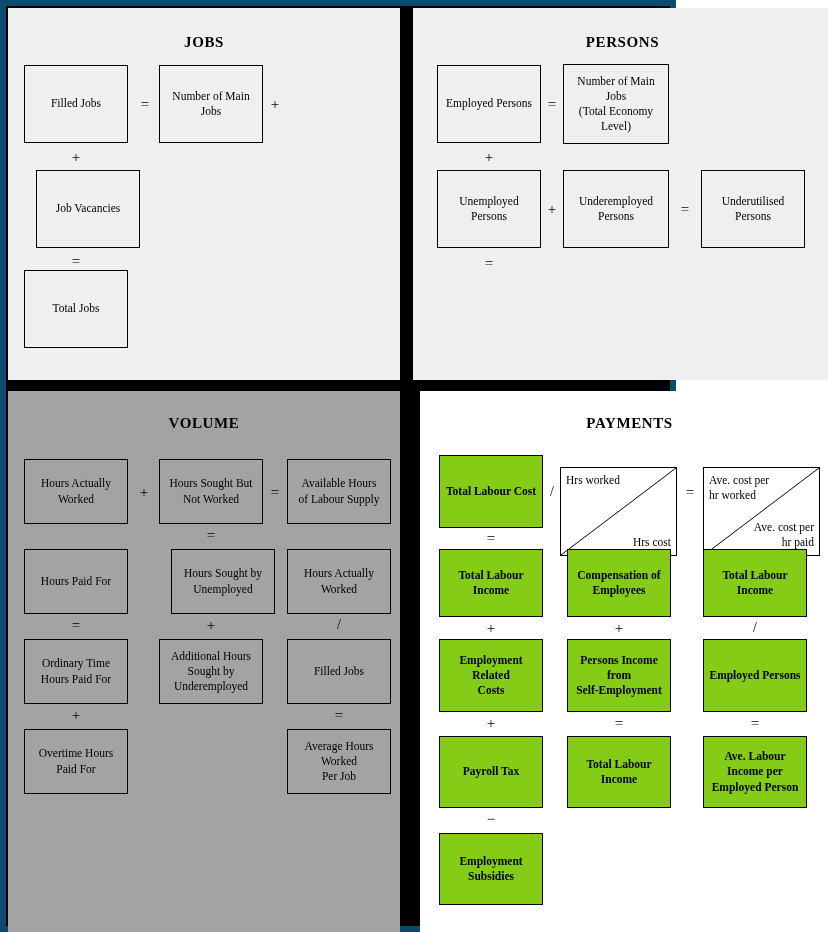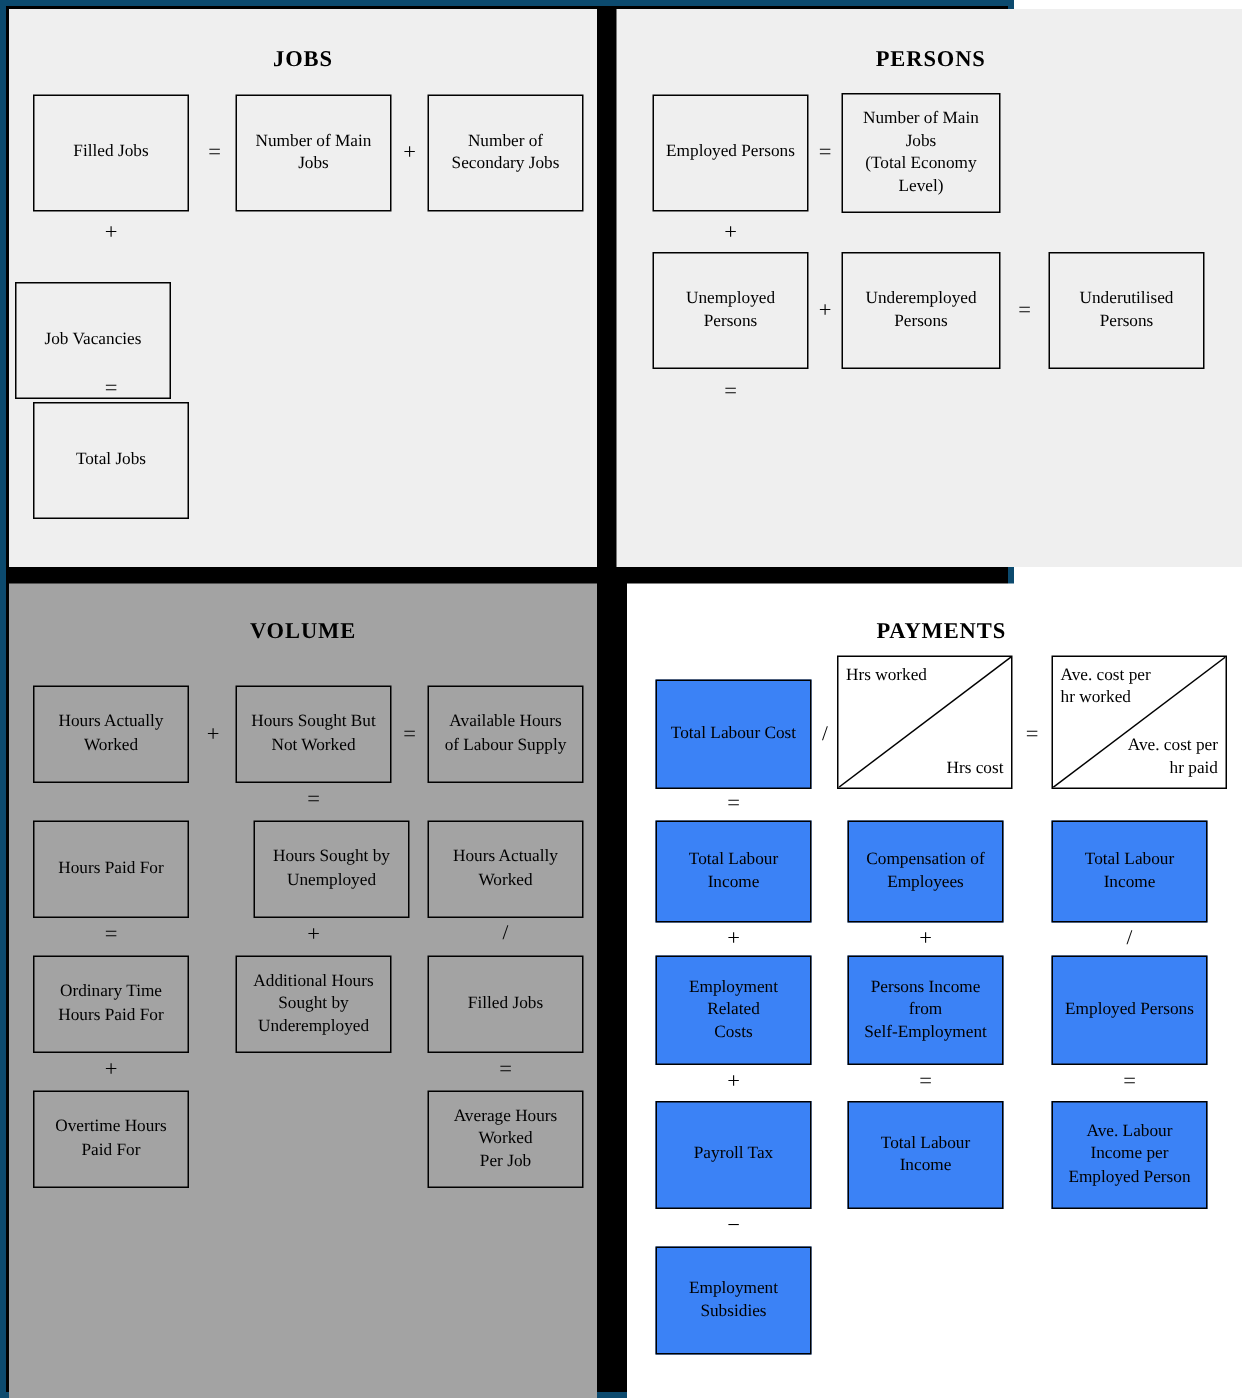--- a/index.html
+++ b/index.html
@@ -12,21 +12,21 @@
     height: 932px;
     font-family: "Liberation Serif", "DejaVu Serif", serif;
     overflow: hidden;
   }
 
   #frame {
     position: relative;
     width: 676px;
     height: 932px;
     box-sizing: border-box;
-    border: 4px solid #0c4a6e;
+    border: 6px solid #0c4a6e;
     background: #000000;
   }
 
   
   .panel {
     position: absolute;
     box-sizing: border-box;
     overflow: hidden;
   }
   .panel-jobs     { left: 2px;   top: 2px;   width: 392px; height: 372px; background:#efefef; }
@@ -58,21 +58,21 @@
     display: flex;
     align-items: center;
     justify-content: center;
     text-align: center;
     font-size: 11.5px;
     line-height: 1.32;
     color: #000;
     padding: 2px 3px;
     white-space: pre-line;
   }
-  .panel-payments .box { background:#3b82f6; }
+  .panel-payments .box { background:#84cc16;font-weight:bold; }
 
   
   .op {
     position: absolute;
     font-size: 15px;
     line-height: 1;
     color: #000;
     text-align: center;
     display: flex;
     align-items: center;
@@ -80,20 +80,21 @@
     user-select: none;
   }
   .op-slash { font-size: 14px; }
 
   
   .splitbox {
     position: absolute;
     box-sizing: border-box;
     border: 1px solid #000000;
     background: #ffffff;
+    margin-top: 28px;
   }
   .splitbox svg {
     position: absolute;
     left: 0; top: 0;
     width: 100%; height: 100%;
     display: block;
   }
   .split-lbl {
     position: absolute;
     font-size: 11.5px;
@@ -110,25 +111,23 @@
 <div id="frame">
 
   <div class="panel panel-jobs">
     <div class="panel-title">JOBS</div>
 
     <div class="box" style="left:16px; top:57px; width:104px; height:78px;">Filled Jobs</div>
     <div class="op" style="left:124px; top:87px; width:26px; height:18px;">=</div>
     <div class="box" style="left:151px; top:57px; width:104px; height:78px;">Number of Main
 Jobs</div>
     <div class="op" style="left:255px; top:87px; width:24px; height:18px;">+</div>
-    <div class="box" style="left:279px; top:57px; width:104px; height:78px;">Number of
-Secondary Jobs</div>
 
     <div class="op" style="left:16px; top:140px; width:104px; height:18px;">+</div>
-    <div class="box" style="left:4px; top:162px; width:104px; height:78px;margin-top:20px;">Job Vacancies</div>
+    <div class="box" style="left:28px; top:162px; width:104px; height:78px;">Job Vacancies</div>
 
     <div class="op" style="left:16px; top:244px; width:104px; height:18px;">=</div>
     <div class="box" style="left:16px; top:262px; width:104px; height:78px;text-align:center;">Total Jobs</div>
   </div>
 
   <div class="panel panel-persons">
     <div class="panel-title">PERSONS</div>
 
     <div class="box" style="left:24px; top:57px; width:104px; height:78px;">Employed Persons</div>
     <div class="op" style="left:128px; top:87px; width:22px; height:18px;">=</div>

